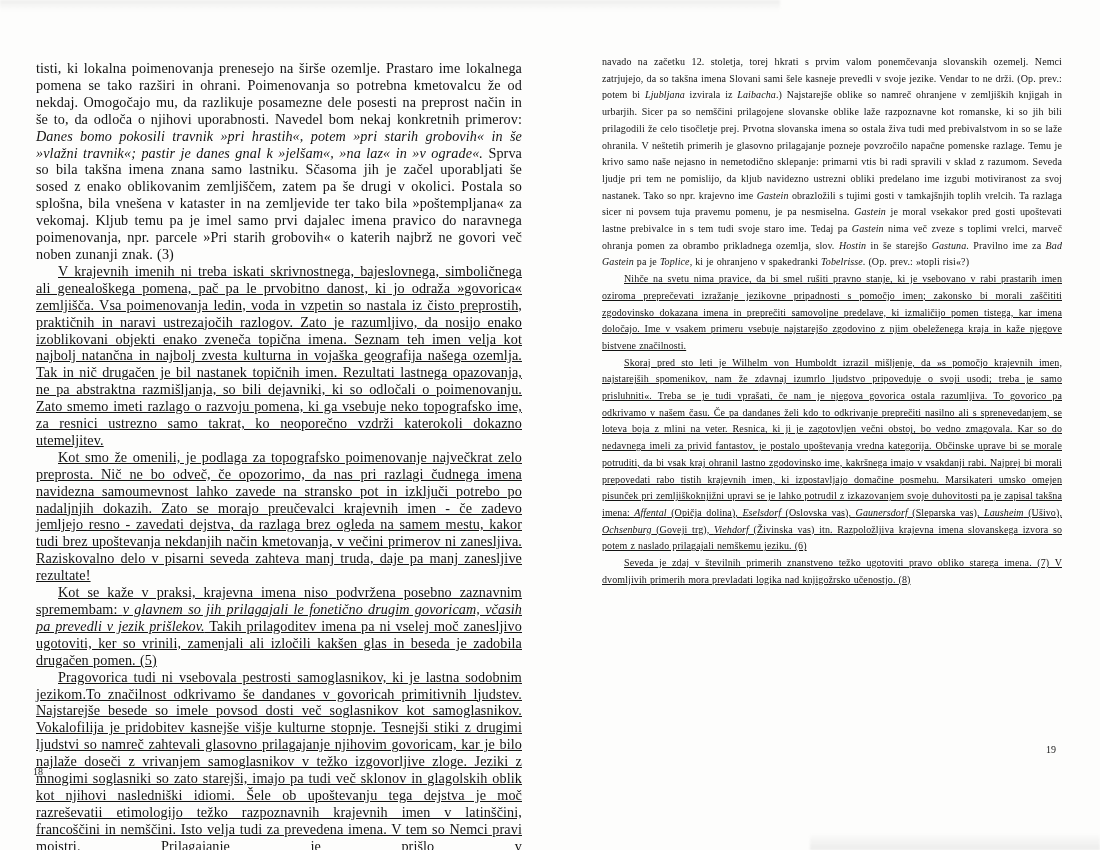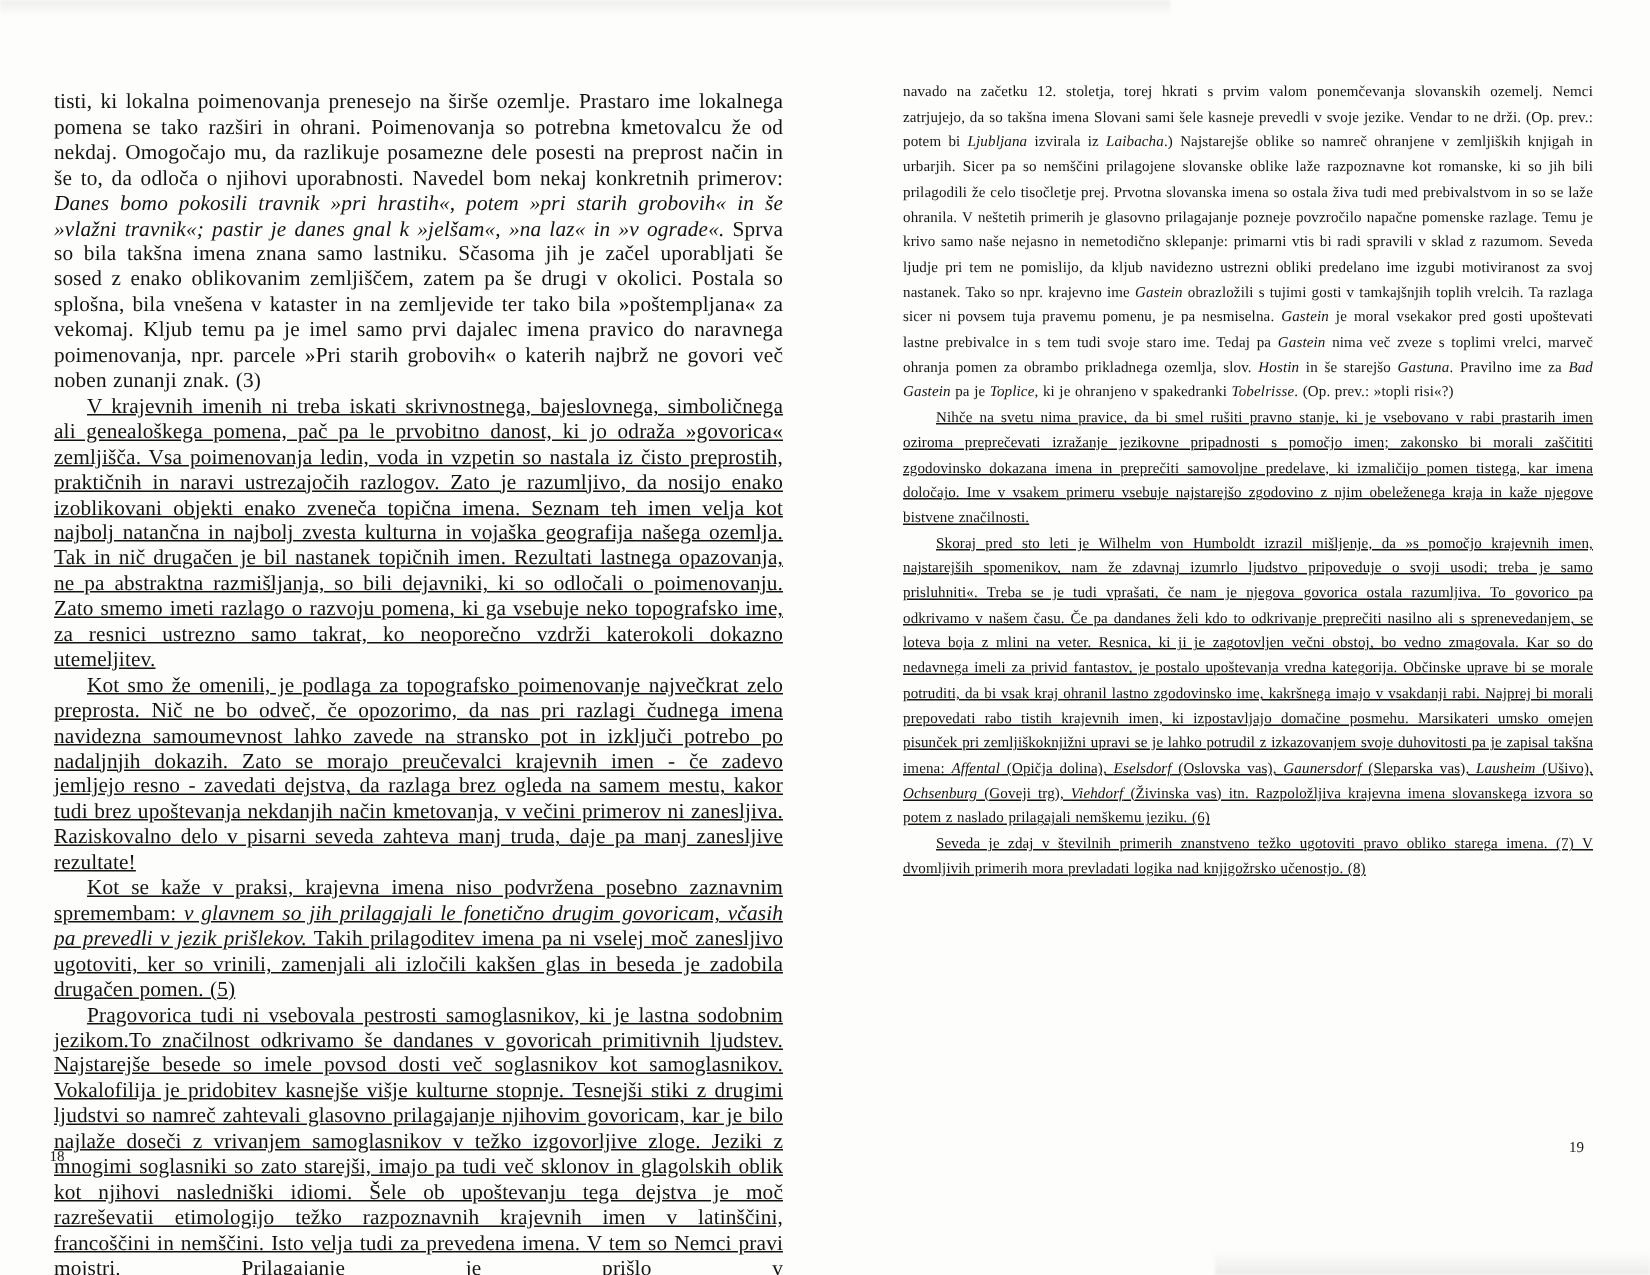--- a/index.html
+++ b/index.html
@@ -21,21 +21,21 @@
   .para { text-indent:0; }
   .para.indent { text-indent:22px;text-decoration:underline; }
   .para.cont { text-align-last:justify; }
   .it { font-style:italic; }
   .page-number {
     position:absolute;
     font-size:10px;
     color:#1a1a1a;
   }
   .page-number.left  { left:33px;   top:766px; }
-  .page-number.right { left:1046px; top:760px; }
+  .page-number.right { left:1046px; top:744px; }
   .scan-artifact { position:absolute; pointer-events:none; }
   .scan-artifact.top {
     left:0; top:0; width:780px; height:11px;
     background:linear-gradient(to bottom, rgba(140,140,140,0.13), rgba(140,140,140,0));
     filter:blur(1px);
   }
   .scan-artifact.bottom {
     left:810px; top:833px; width:290px; height:17px;
     background:linear-gradient(to top, rgba(140,140,140,0.15), rgba(140,140,140,0));
     filter:blur(1px);

